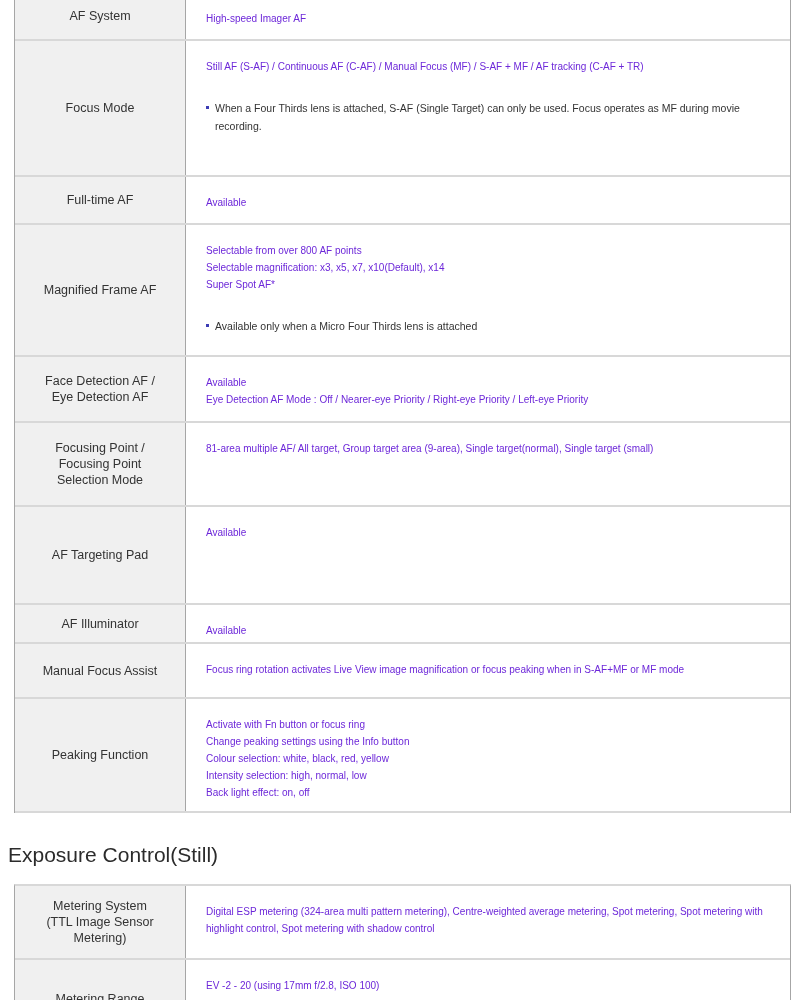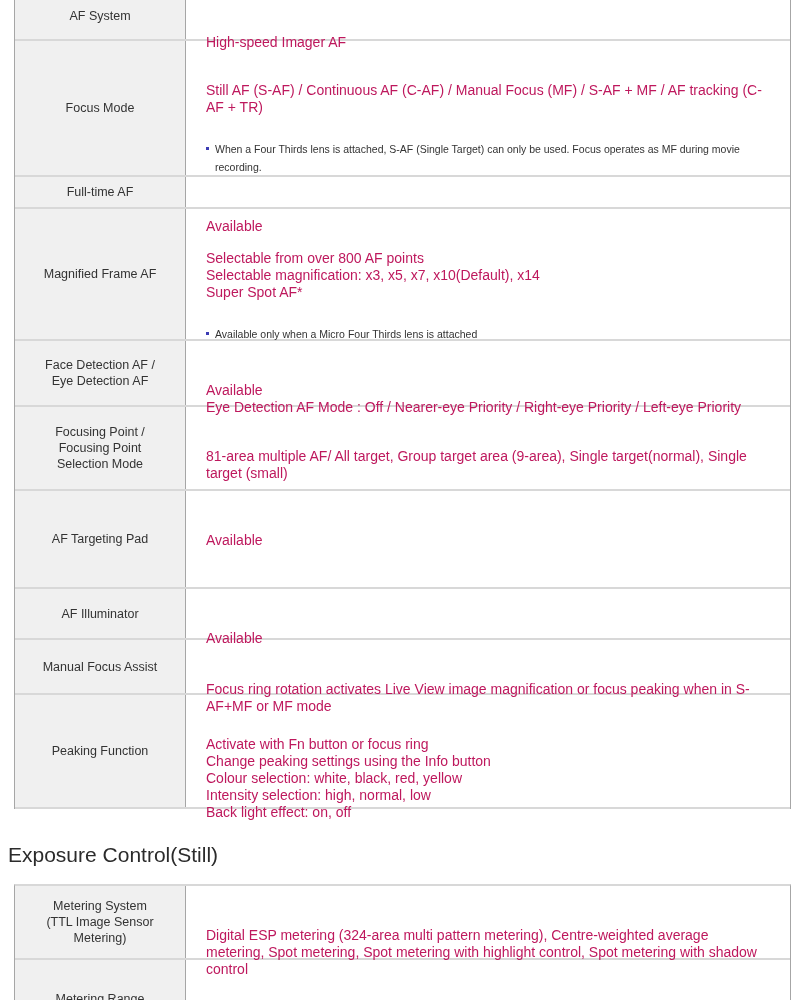--- a/index.html
+++ b/index.html
@@ -42,25 +42,24 @@
     white-space: pre-line;
     padding: 4px 8px;
     color: #333333;
   }
   .cell-value {
     flex: 1;
     box-sizing: border-box;
     padding: 17px 24px 10px 20px;
   }
   .value-text {
-    font-size: 14px;
+    font-size: 10px;
     line-height: 17px;
     white-space: pre-line;
-    color: #be185d;
-    margin-top: 24px;
+    color: #6d28d9;
   }
   .note {
     position: relative;
     padding-left: 9px;
     margin-top: 24px;
   }
   .bullet {
     position: absolute;
     left: 0; top: 7px;
     width: 3px; height: 3px;
@@ -98,21 +97,21 @@
     <div class="row" style="height: 136px;">
       <div class="cell-label">Focus Mode</div>
       <div class="cell-value">
         <div class="value-text">Still AF (S-AF) / Continuous AF (C-AF) / Manual Focus (MF) / S-AF + MF / AF tracking (C-AF + TR)</div>
         <div class="note">
           <span class="bullet"></span>
           <span class="note-text">When a Four Thirds lens is attached, S-AF (Single Target) can only be used. Focus operates as MF during movie recording.</span>
         </div>
       </div>
     </div>
-    <div class="row" style="height: 32px;">
+    <div class="row" style="height: 48px;">
       <div class="cell-label">Full-time AF</div>
       <div class="cell-value">
         <div class="value-text">Available</div>
       </div>
     </div>
     <div class="row" style="height: 132px;">
       <div class="cell-label">Magnified Frame AF</div>
       <div class="cell-value">
         <div class="value-text">Selectable from over 800 AF points
 Selectable magnification: x3, x5, x7, x10(Default), x14
@@ -138,21 +137,21 @@
       <div class="cell-value">
         <div class="value-text">81-area multiple AF/ All target, Group target area (9-area), Single target(normal), Single target (small)</div>
       </div>
     </div>
     <div class="row" style="height: 98px;">
       <div class="cell-label">AF Targeting Pad</div>
       <div class="cell-value">
         <div class="value-text">Available</div>
       </div>
     </div>
-    <div class="row" style="height: 51px; justify-content: space-between;">
+    <div class="row" style="height: 39px; justify-content: space-between;">
       <div class="cell-label">AF Illuminator</div>
       <div class="cell-value">
         <div class="value-text">Available</div>
       </div>
     </div>
     <div class="row" style="height: 55px;">
       <div class="cell-label">Manual Focus Assist</div>
       <div class="cell-value">
         <div class="value-text">Focus ring rotation activates Live View image magnification or focus peaking when in S-AF+MF or MF mode</div>
       </div>

